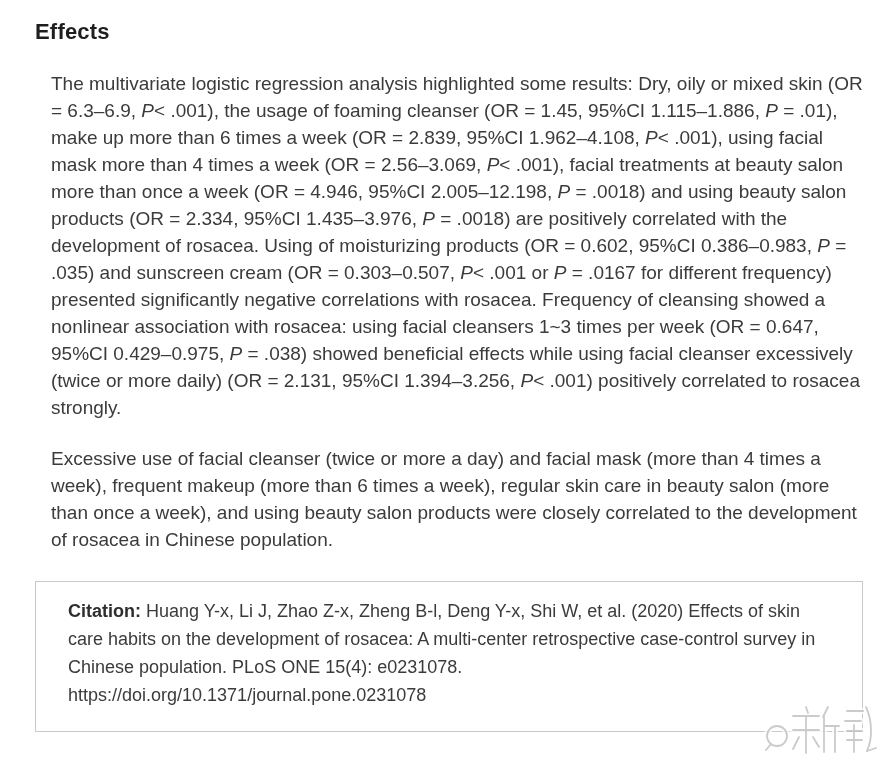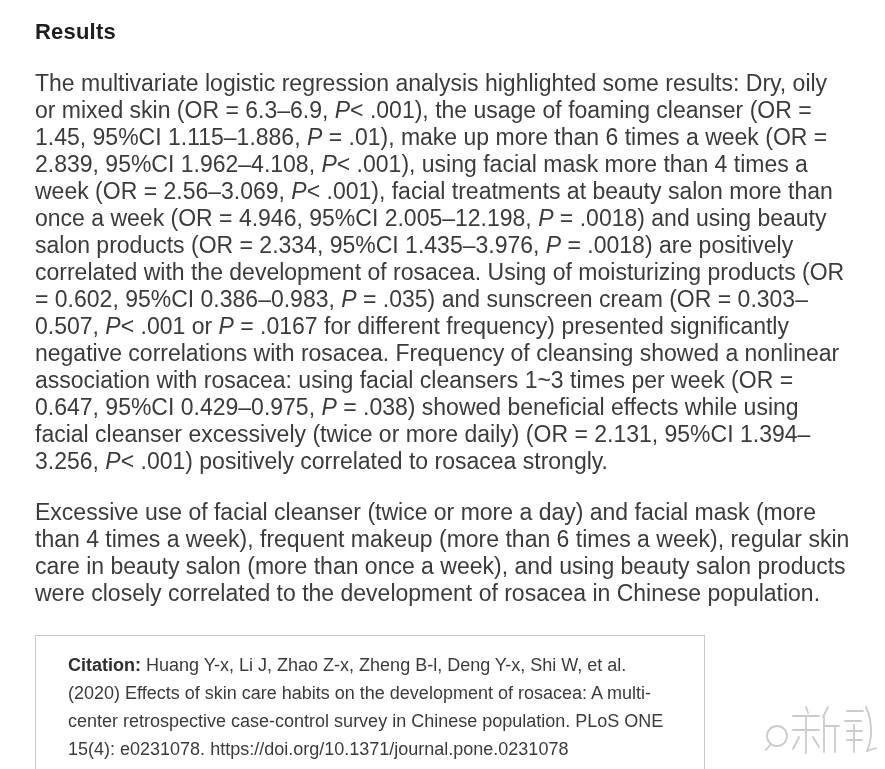--- a/index.html
+++ b/index.html
@@ -20,29 +20,29 @@
     line-height: 28px;
     font-weight: bold;
     color: #1e1e1e;
     margin: 0;
     letter-spacing: 0.2px;
   }
   h2.results-heading { margin-top: 8px; }
   h2.conclusions-heading { margin-top: 32px; }
   p.body-text {
     width: 818px;
-    font-size: 23px;
+    font-size: 19px;
     line-height: 27px;
     color: #3b3b3b;
-    margin: 24px 0 0 0;
+    margin: 24px 0 0 16px;
   }
   p.body-text .it { font-style: italic; }
   .citation-box {
     margin-top: 28px;
-    width: 670px;
+    width: 828px;
     border: 1px solid #c9c9c9;
     background: #ffffff;
     padding: 15px 38px 22px 32px;
   }
   .citation-text {
     font-size: 18px;
     line-height: 28px;
     color: #3b3b3b;
     margin: 0;
   }
@@ -56,21 +56,21 @@
     opacity: 0.85;
     pointer-events: none;
   }
   .watermark svg { display: block; width: 100%; height: 100%; }
 </style>
 </head>
 <body>
 
 <main class="doc">
 
-  <h2 class="sec-heading results-heading">Results</h2>
+  <h2 class="sec-heading results-heading">Effects</h2>
 
   <p class="body-text"><span>The multivariate logistic regression analysis highlighted some results: Dry, oily or mixed skin (OR = 6.3–6.9, </span><span class="it">P</span><span>&lt; .001), the usage of foaming cleanser (OR = 1.45, 95%CI 1.115–1.886, </span><span class="it">P</span><span> = .01), make up more than 6 times a week (OR = 2.839, 95%CI 1.962–4.108, </span><span class="it">P</span><span>&lt; .001), using facial mask more than 4 times a week (OR = 2.56–3.069, </span><span class="it">P</span><span>&lt; .001), facial treatments at beauty salon more than once a week (OR = 4.946, 95%CI 2.005–12.198, </span><span class="it">P</span><span> = .0018) and using beauty salon products (OR = 2.334, 95%CI 1.435–3.976, </span><span class="it">P</span><span> = .0018) are positively correlated with the development of rosacea. Using of moisturizing products (OR = 0.602, 95%CI 0.386–0.983, </span><span class="it">P</span><span> = .035) and sunscreen cream (OR = 0.303–0.507, </span><span class="it">P</span><span>&lt; .001 or </span><span class="it">P</span><span> = .0167 for different frequency) presented significantly negative correlations with rosacea. Frequency of cleansing showed a nonlinear association with rosacea: using facial cleansers 1~3 times per week (OR = 0.647, 95%CI 0.429–0.975, </span><span class="it">P</span><span> = .038) showed beneficial effects while using facial cleanser excessively (twice or more daily) (OR = 2.131, 95%CI 1.394–3.256, </span><span class="it">P</span><span>&lt; .001) positively correlated to rosacea strongly.</span></p>
 
 
   <p class="body-text">Excessive use of facial cleanser (twice or more a day) and facial mask (more than 4 times a week), frequent makeup (more than 6 times a week), regular skin care in beauty salon (more than once a week), and using beauty salon products were closely correlated to the development of rosacea in Chinese population.</p>
 
   <div class="citation-box">
     <p class="citation-text"><span class="cite-label">Citation:</span> <span>Huang Y-x, Li J, Zhao Z-x, Zheng B-l, Deng Y-x, Shi W, et al. (2020) Effects of skin care habits on the development of rosacea: A multi-center retrospective case-control survey in Chinese population. PLoS ONE 15(4): e0231078.</span> <span>https://doi.org/10.1371/journal.pone.0231078</span></p>
   </div>
 

